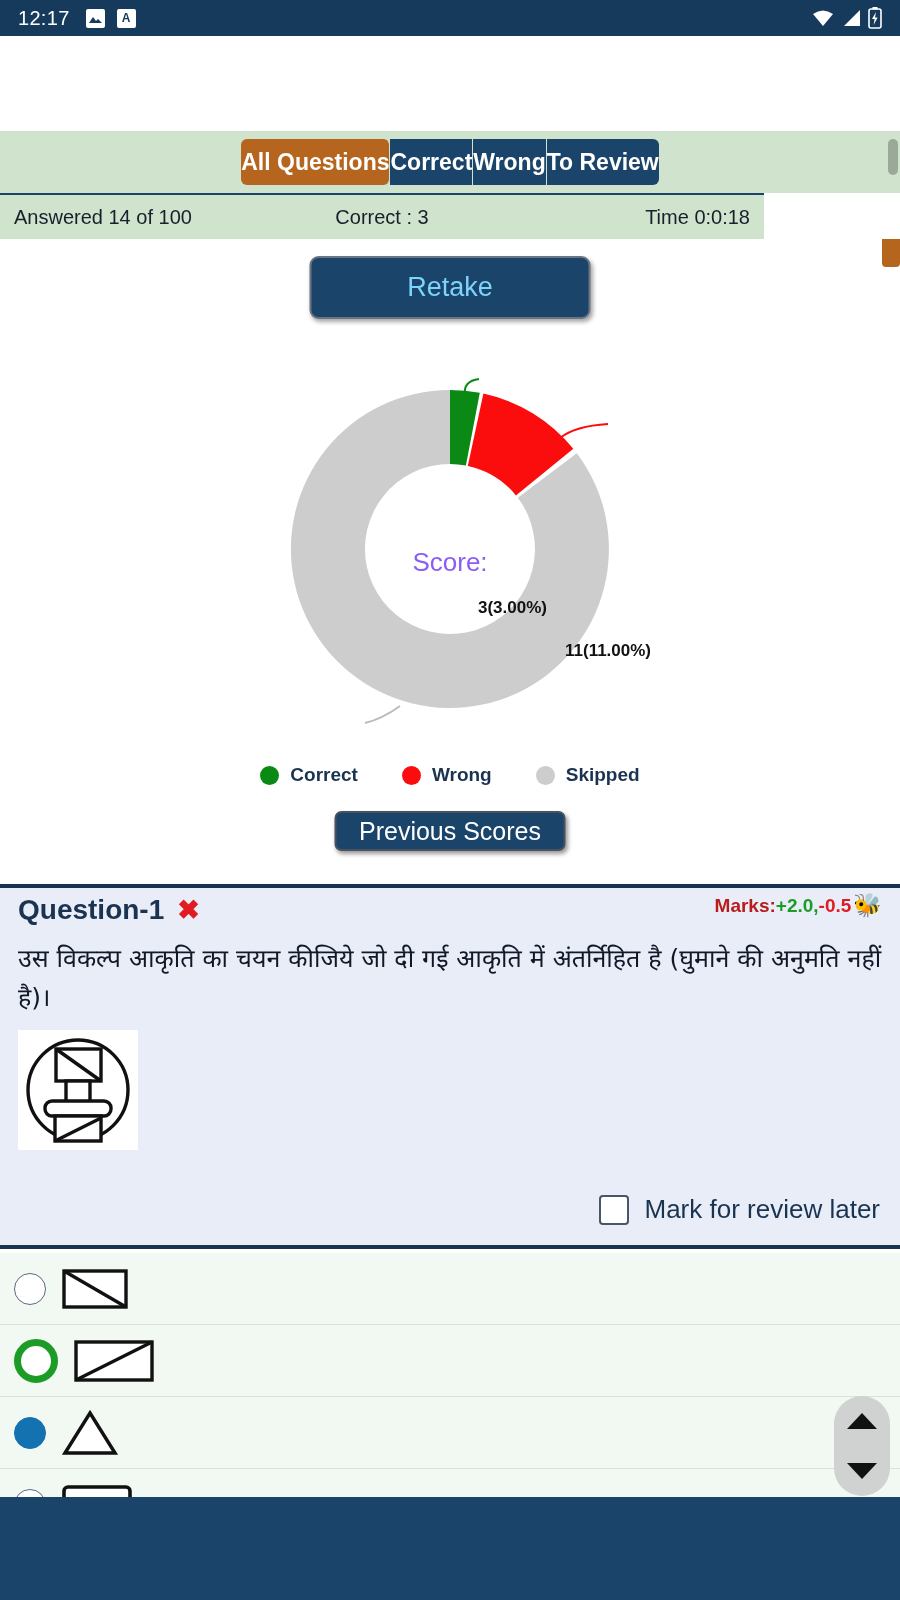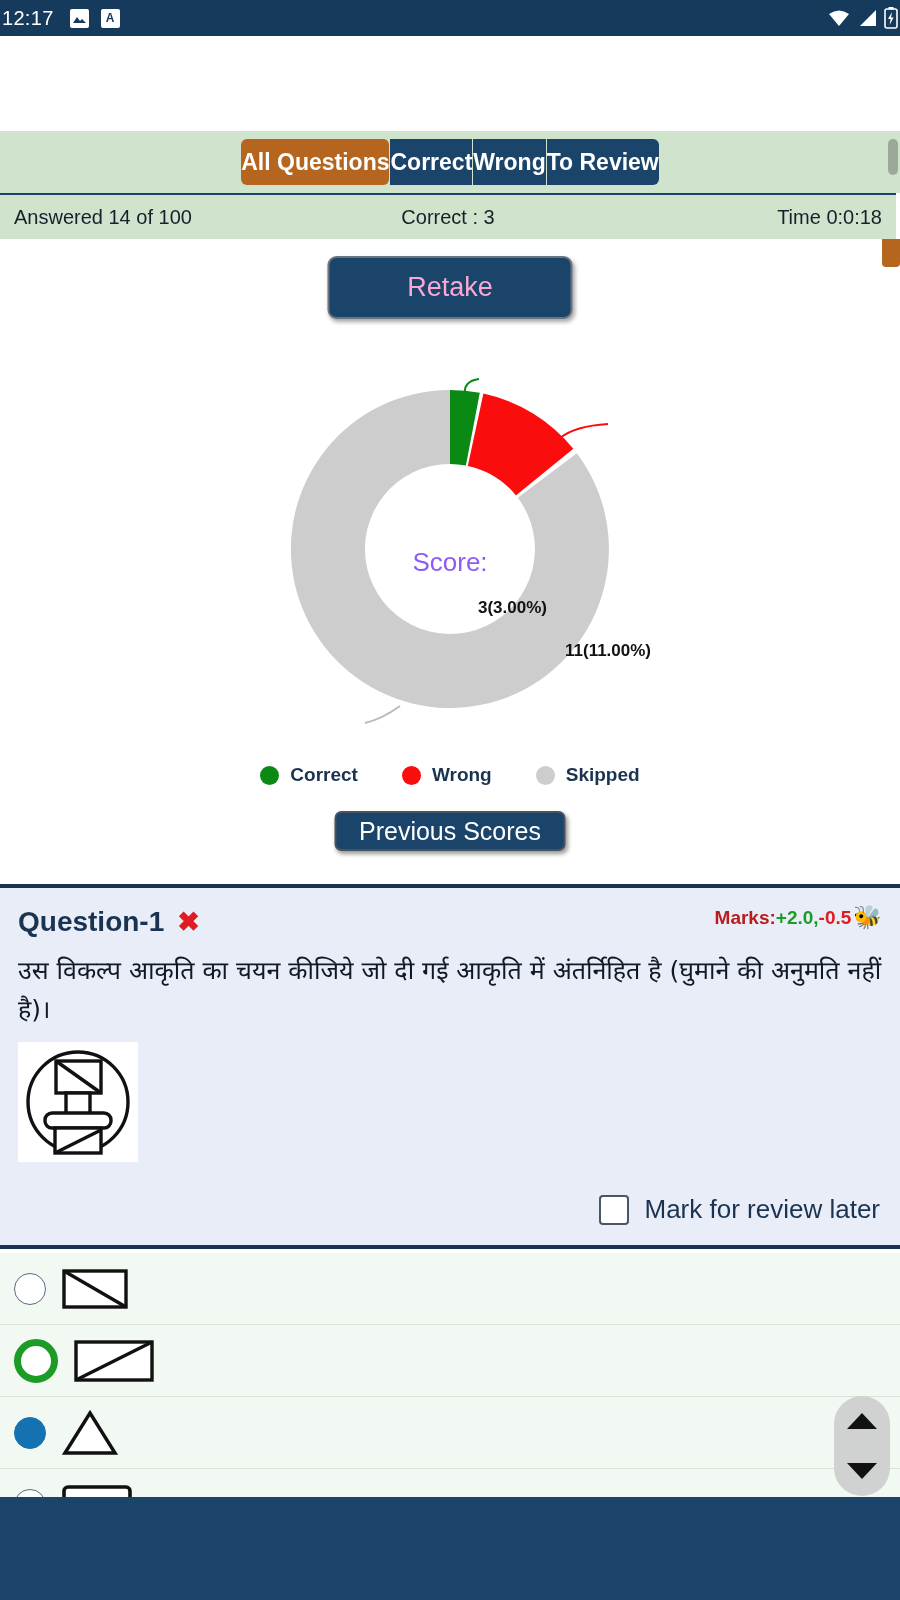--- a/index.html
+++ b/index.html
@@ -8,21 +8,21 @@
     font-family:"Liberation Sans", sans-serif;
     background:#ffffff;
     overflow:hidden;
   }
   .screen { position:relative; width:900px; height:1600px; background:#ffffff; }
 
   
   .statusbar {
     position:absolute; top:0; left:0; width:900px; height:36px;
     background:#153a5b; color:#ffffff;
-    display:flex; align-items:center; padding:0 2px;
+    display:flex; align-items:center; padding:0 18px;
   }
   .status-time { font-size:20px; font-weight:400; letter-spacing:.3px; }
   .status-left-icons { display:flex; align-items:center; gap:12px; margin-left:16px; }
   .status-right { margin-left:auto; display:flex; align-items:center; gap:7px; }
   .sq-icon {
     width:19px; height:19px; background:#ffffff; border-radius:2px;
     display:flex; align-items:center; justify-content:center;
     font-size:12px; font-weight:700; color:#153a5b; line-height:1;
   }
 
@@ -50,40 +50,40 @@
   .tab:first-child { border-radius:6px 0 0 6px; }
   .tab:last-child { border-right:none; border-radius:0 6px 6px 0; }
   .tab.active { background:#b5651d; border-radius:6px; }
   .tabstrip-scroll {
     position:absolute; right:2px; top:8px; width:10px; height:36px;
     background:#9aa99a; border-radius:5px;
   }
 
   
   .summary {
-    position:absolute; top:193px; left:0; width:896px; height:46px;
+    position:absolute; top:193px; left:0; width:764px; height:46px;
     background:#cfe3cd; border-top:2px solid #1a4469;
     display:flex; align-items:center; color:#18202b; font-size:20px;
   }
   .summary .s1 { position:absolute; left:14px; }
   .summary .s2 { position:absolute; left:0; right:0; text-align:center; }
   .summary .s3 { position:absolute; right:14px; }
 
   
   .resultpane {
     position:absolute; top:239px; left:0; width:900px; height:645px;
     background:#ffffff; overflow:hidden;
   }
   .orange-scroll {
     position:absolute; right:0; top:0; width:18px; height:28px;
     background:#b5651d; border-radius:0 0 4px 4px;
   }
   .retake {
     position:absolute; top:17px; left:50%; transform:translateX(-50%);
-    width:245px; height:63px; background:#1a4469; color:#f9a8d4;
+    width:281px; height:63px; background:#1a4469; color:#7dd3fc;
     border:2px solid #6c7480; border-radius:9px;
     font-size:27px; font-weight:400; display:flex; align-items:center; justify-content:center;
     box-shadow:2px 3px 4px rgba(0,0,0,.35); cursor:pointer;
   }
 
   
   .chartwrap { position:absolute; top:115px; left:0; width:900px; height:400px; }
   .donut-svg { position:absolute; left:50%; top:0; transform:translateX(-50%); }
   .donut-center {
     position:absolute; left:50%; top:193px; transform:translateX(-50%);
@@ -109,21 +109,21 @@
     width:231px; height:40px; background:#1a4469; color:#ffffff;
     border:2px solid #4a5260; border-radius:7px;
     font-size:25px; display:flex; align-items:center; justify-content:center;
     box-shadow:2px 3px 4px rgba(0,0,0,.4); cursor:pointer;
   }
 
   
   .qcard {
     position:absolute; top:884px; left:0; width:900px; height:365px;
     background:#e8edf7; border-top:4px solid #1a3350; border-bottom:4px solid #1a3350;
-    padding:18px 18px 0 18px;
+    padding:6px 18px 0 18px;
   }
   .qhead { display:flex; align-items:flex-start; }
   .qtitle { font-size:28px; font-weight:700; color:#1a3350; }
   .xmark { color:#e01b22; font-size:27px; font-weight:700; margin-left:13px; }
   .marks { margin-left:auto; font-size:19px; font-weight:700; display:flex; align-items:center; }
   .marks .lbl { color:#b91c1c; }
   .marks .pos { color:#1d9b27; }
   .marks .neg { color:#e01b22; }
   .bug { margin-left:2px; font-size:23px; line-height:1; }
   .qtext {

